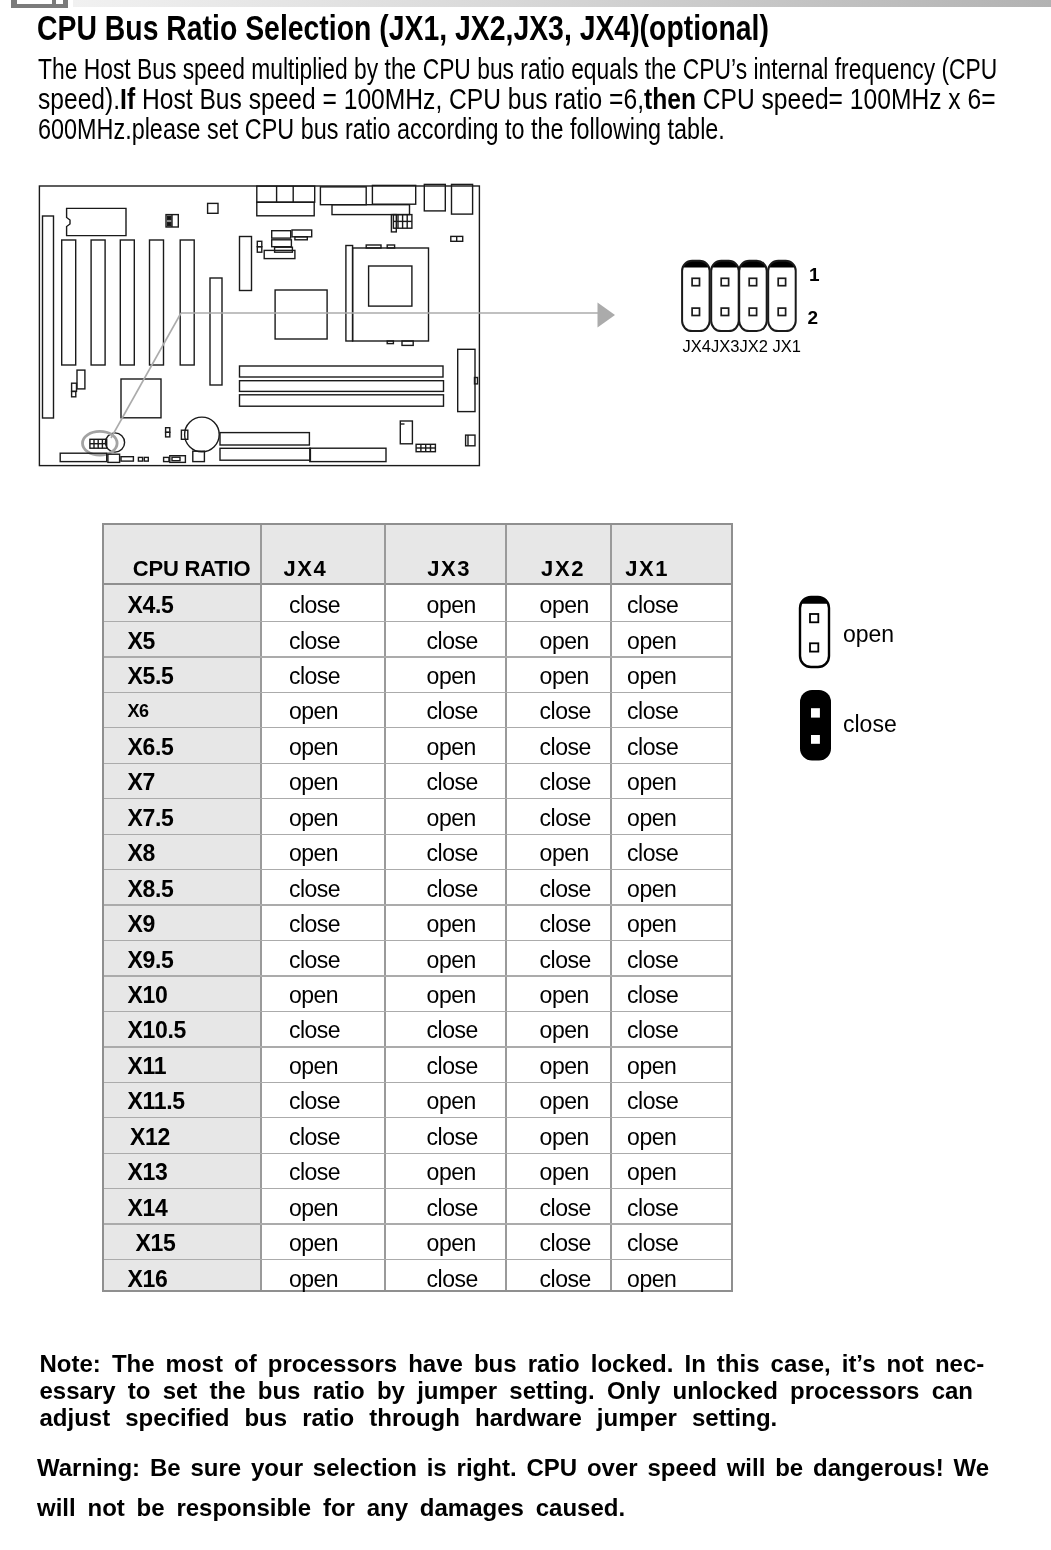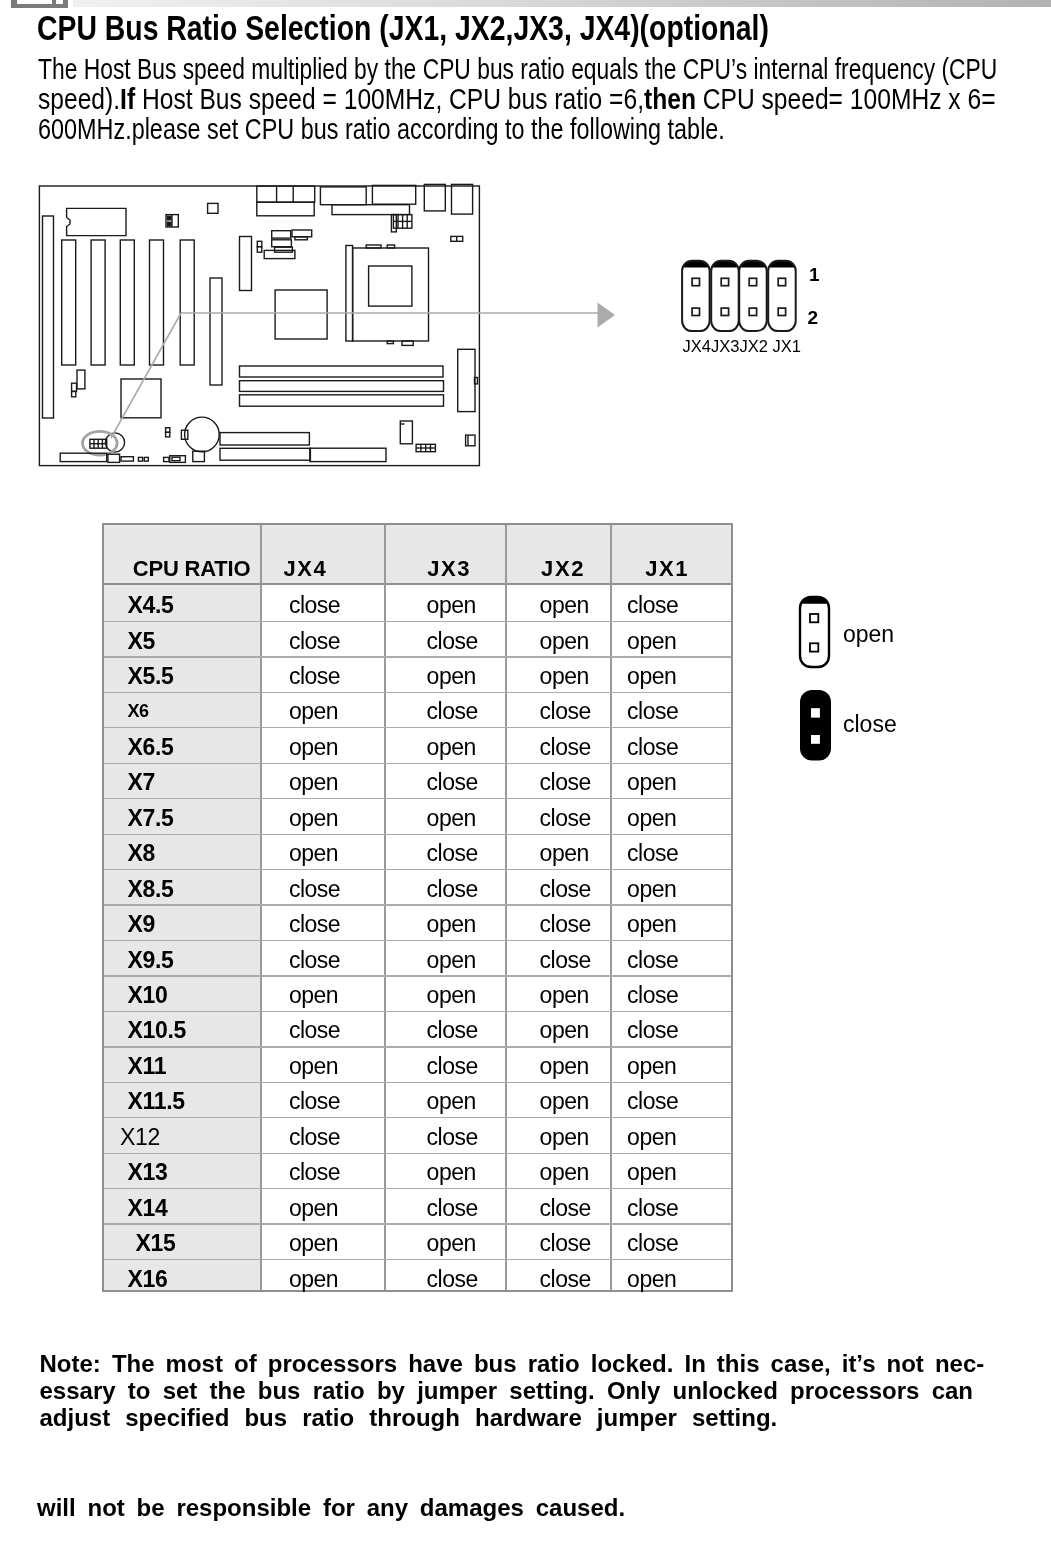--- a/index.html
+++ b/index.html
@@ -267,21 +267,21 @@
 <div class="abs" style="left:0;top:627.9px;width:627.7px;height:1.3px;background:#ababab;"></div>
 <div class="abs" style="left:0;top:663.4px;width:627.7px;height:1.3px;background:#ababab;"></div>
 <div class="abs" style="left:0;top:698.8px;width:627.7px;height:1.3px;background:#ababab;"></div>
 <div class="abs" style="left:0;top:734.3px;width:627.7px;height:1.3px;background:#ababab;"></div>
 </div>
 
 <div class="t " style="left:132.8px;top:558.1px;font-size:22px;line-height:22px;font-weight:bold;letter-spacing:-0.2px;">CPU RATIO</div>
 <div class="t " style="left:283.5px;top:558.1px;font-size:22px;line-height:22px;font-weight:bold;letter-spacing:1.6px;">JX4</div>
 <div class="t " style="left:427.2px;top:558.1px;font-size:22px;line-height:22px;font-weight:bold;letter-spacing:1.6px;">JX3</div>
 <div class="t " style="left:541.1px;top:558.1px;font-size:22px;line-height:22px;font-weight:bold;letter-spacing:1.6px;">JX2</div>
-<div class="t " style="left:625.2px;top:558.1px;font-size:22px;line-height:22px;font-weight:bold;letter-spacing:1.6px;margin-left:20px;">JX1</div>
+<div class="t " style="left:625.2px;top:558.1px;font-size:22px;line-height:22px;font-weight:bold;letter-spacing:1.6px;">JX1</div>
 
 <div class="t " style="left:127.4px;top:594.0px;font-size:23px;line-height:23px;font-weight:bold;letter-spacing:-0.3px;text-align:center;">X4.5</div>
 <div class="t " style="left:288.9px;top:594.0px;font-size:23px;line-height:23px;letter-spacing:-0.5px;">close</div>
 <div class="t " style="left:426.6px;top:594.0px;font-size:23px;line-height:23px;letter-spacing:-0.5px;">open</div>
 <div class="t " style="left:539.6px;top:594.0px;font-size:23px;line-height:23px;letter-spacing:-0.5px;">open</div>
 <div class="t " style="left:627.1px;top:594.0px;font-size:23px;line-height:23px;letter-spacing:-0.5px;">close</div>
 
 <div class="t " style="left:127.4px;top:629.5px;font-size:23px;line-height:23px;font-weight:bold;letter-spacing:-0.3px;text-align:right;">X5</div>
 <div class="t " style="left:288.9px;top:629.5px;font-size:23px;line-height:23px;letter-spacing:-0.5px;">close</div>
 <div class="t " style="left:426.6px;top:629.5px;font-size:23px;line-height:23px;letter-spacing:-0.5px;">close</div>
@@ -359,21 +359,21 @@
 <div class="t " style="left:426.6px;top:1054.9px;font-size:23px;line-height:23px;letter-spacing:-0.5px;">close</div>
 <div class="t " style="left:539.6px;top:1054.9px;font-size:23px;line-height:23px;letter-spacing:-0.5px;">open</div>
 <div class="t " style="left:627.1px;top:1054.9px;font-size:23px;line-height:23px;letter-spacing:-0.5px;">open</div>
 
 <div class="t " style="left:127.4px;top:1090.3px;font-size:23px;line-height:23px;font-weight:bold;letter-spacing:-0.3px;">X11.5</div>
 <div class="t " style="left:288.9px;top:1090.3px;font-size:23px;line-height:23px;letter-spacing:-0.5px;">close</div>
 <div class="t " style="left:426.6px;top:1090.3px;font-size:23px;line-height:23px;letter-spacing:-0.5px;">open</div>
 <div class="t " style="left:539.6px;top:1090.3px;font-size:23px;line-height:23px;letter-spacing:-0.5px;">open</div>
 <div class="t " style="left:627.1px;top:1090.3px;font-size:23px;line-height:23px;letter-spacing:-0.5px;">close</div>
 
-<div class="t " style="left:120px;top:1125.8px;font-size:23px;line-height:23px;font-weight:normal;letter-spacing:-0.3px;">X12</div>
+<div class="t " style="left:130px;top:1125.8px;font-size:23px;line-height:23px;font-weight:bold;letter-spacing:-0.3px;">X12</div>
 <div class="t " style="left:288.9px;top:1125.8px;font-size:23px;line-height:23px;letter-spacing:-0.5px;">close</div>
 <div class="t " style="left:426.6px;top:1125.8px;font-size:23px;line-height:23px;letter-spacing:-0.5px;">close</div>
 <div class="t " style="left:539.6px;top:1125.8px;font-size:23px;line-height:23px;letter-spacing:-0.5px;">open</div>
 <div class="t " style="left:627.1px;top:1125.8px;font-size:23px;line-height:23px;letter-spacing:-0.5px;">open</div>
 
 <div class="t " style="left:127.4px;top:1161.2px;font-size:23px;line-height:23px;font-weight:bold;letter-spacing:-0.3px;">X13</div>
 <div class="t " style="left:288.9px;top:1161.2px;font-size:23px;line-height:23px;letter-spacing:-0.5px;">close</div>
 <div class="t " style="left:426.6px;top:1161.2px;font-size:23px;line-height:23px;letter-spacing:-0.5px;">open</div>
 <div class="t " style="left:539.6px;top:1161.2px;font-size:23px;line-height:23px;letter-spacing:-0.5px;">open</div>
 <div class="t " style="left:627.1px;top:1161.2px;font-size:23px;line-height:23px;letter-spacing:-0.5px;">open</div>
@@ -415,14 +415,15 @@
 
 <text x="843" y="732" font-size="23" fill="#000" stroke="none" style="font-family:'Liberation Sans',sans-serif">close</text>
 </svg>
 
 <div class="t " style="left:39.5px;top:1352.0px;font-size:24px;line-height:24px;font-weight:bold;word-spacing:4.39px;">Note: The most of processors have bus ratio locked. In this case, it’s not nec-</div>
 
 <div class="t " style="left:39.5px;top:1379.3px;font-size:24px;line-height:24px;font-weight:bold;word-spacing:5.55px;">essary to set the bus ratio by jumper setting. Only unlocked processors can</div>
 
 <div class="t " style="left:39.5px;top:1405.7px;font-size:24px;line-height:24px;font-weight:bold;word-spacing:8.43px;">adjust specified bus ratio through hardware jumper setting.</div>
 
+<div class="t " style="left:37px;top:1456.0px;font-size:24px;line-height:24px;font-weight:bold;word-spacing:3.17px;">Warning: Be sure your selection is right. CPU over speed will be dangerous! We</div>
 
 <div class="t " style="left:37px;top:1496.0px;font-size:24px;line-height:24px;font-weight:bold;word-spacing:5.13px;">will not be responsible for any damages caused.</div>
 </div>
 </body></html>

